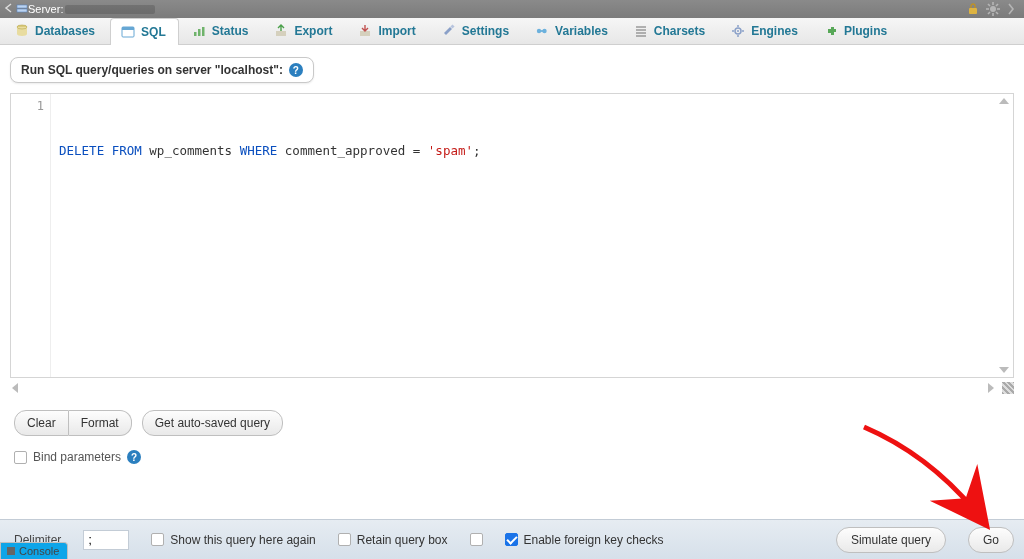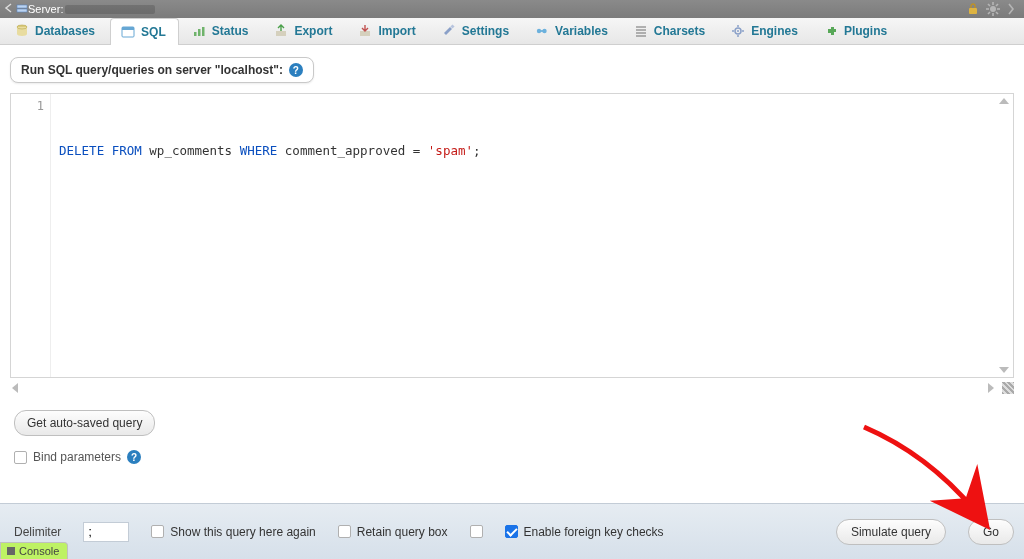--- a/index.html
+++ b/index.html
@@ -138,42 +138,42 @@
   .btn-group .btn:last-child { border-top-right-radius:12px; border-bottom-right-radius:12px; border-left:none;}
   .btn.pill { border-radius:12px; }
   .check-row { margin-top: 14px; display:flex; align-items:center; gap:6px; padding-left:4px; color:#555;}
   .chk {
     width:13px; height:13px; border:1px solid #b0b0b0; background:#fff; border-radius:2px;
     display:inline-block;
   }
   
   .footer {
     position:absolute; left:0; right:0; bottom:0;
-    height: 56px;
+    height: 40px;
     background: linear-gradient(#e6ecf2,#d6e0ea);
     border-top:1px solid #c3ccd6;
     display:flex; align-items:center;
     padding: 0 10px 0 14px;
     gap: 22px;
   }
   .footer .delim-label { color:#444; }
   .footer .delim-input {
     width:46px; height:20px; border:1px solid #c3ccd6; background:#fff; padding:2px 4px;
   }
   .footer .chk-wrap { display:flex; align-items:center; gap:6px; color:#333; }
   .chk.checked { background:#1a73e8; border-color:#1a73e8; position:relative;}
   .chk.checked::after{
     content:""; position:absolute; left:3px; top:0px; width:4px; height:8px;
     border:solid #fff; border-width:0 2px 2px 0; transform:rotate(45deg);
   }
   .footer .spacer { flex:1; }
   .footer .btn { border-radius:14px; padding:5px 14px; }
   .console-tab {
     position:absolute; left:0; bottom:0;
-    background:#bef264; border:1px solid #c0c0c0; border-bottom:none;
+    background:#0ea5e9; border:1px solid #c0c0c0; border-bottom:none;
     border-top-right-radius:4px;
     padding:2px 8px 2px 6px;
     font-size:11px; color:#444;
     display:flex; align-items:center; gap:4px;
     z-index:5;
   }
   .console-tab .sq { width:8px;height:8px;background:#666; display:inline-block;}
   
   .arrow-annot {
     position:absolute; pointer-events:none;
@@ -325,20 +325,24 @@
     <span class="scroll-triangle up"></span>
     <span class="scroll-triangle down"></span>
   </div>
   <div class="hscroll">
     <span class="arrow left"></span>
     <span class="arrow right"></span>
     <span class="grip"></span>
   </div>
 
   <div class="btn-row">
+    <div class="btn-group">
+      <button class="btn">Clear</button>
+      <button class="btn">Format</button>
+    </div>
     <button class="btn pill">Get auto-saved query</button>
   </div>
 
   <div class="check-row">
     <span class="chk"></span>
     <span>Bind parameters</span>
     <span class="help-icon">?</span>
   </div>
 </div>
 

